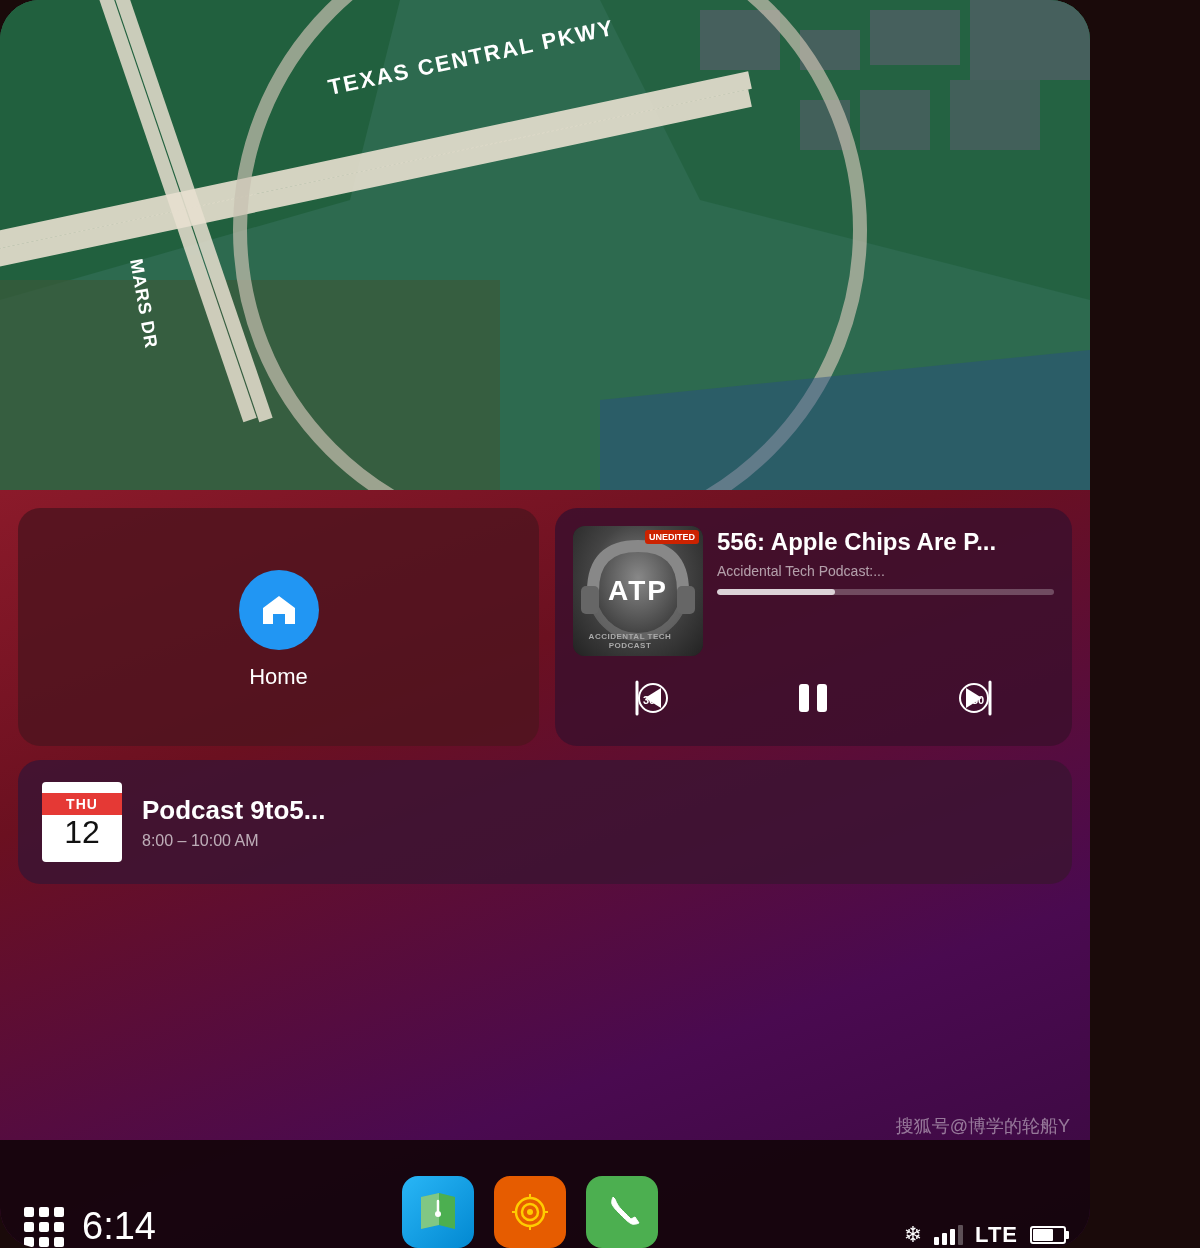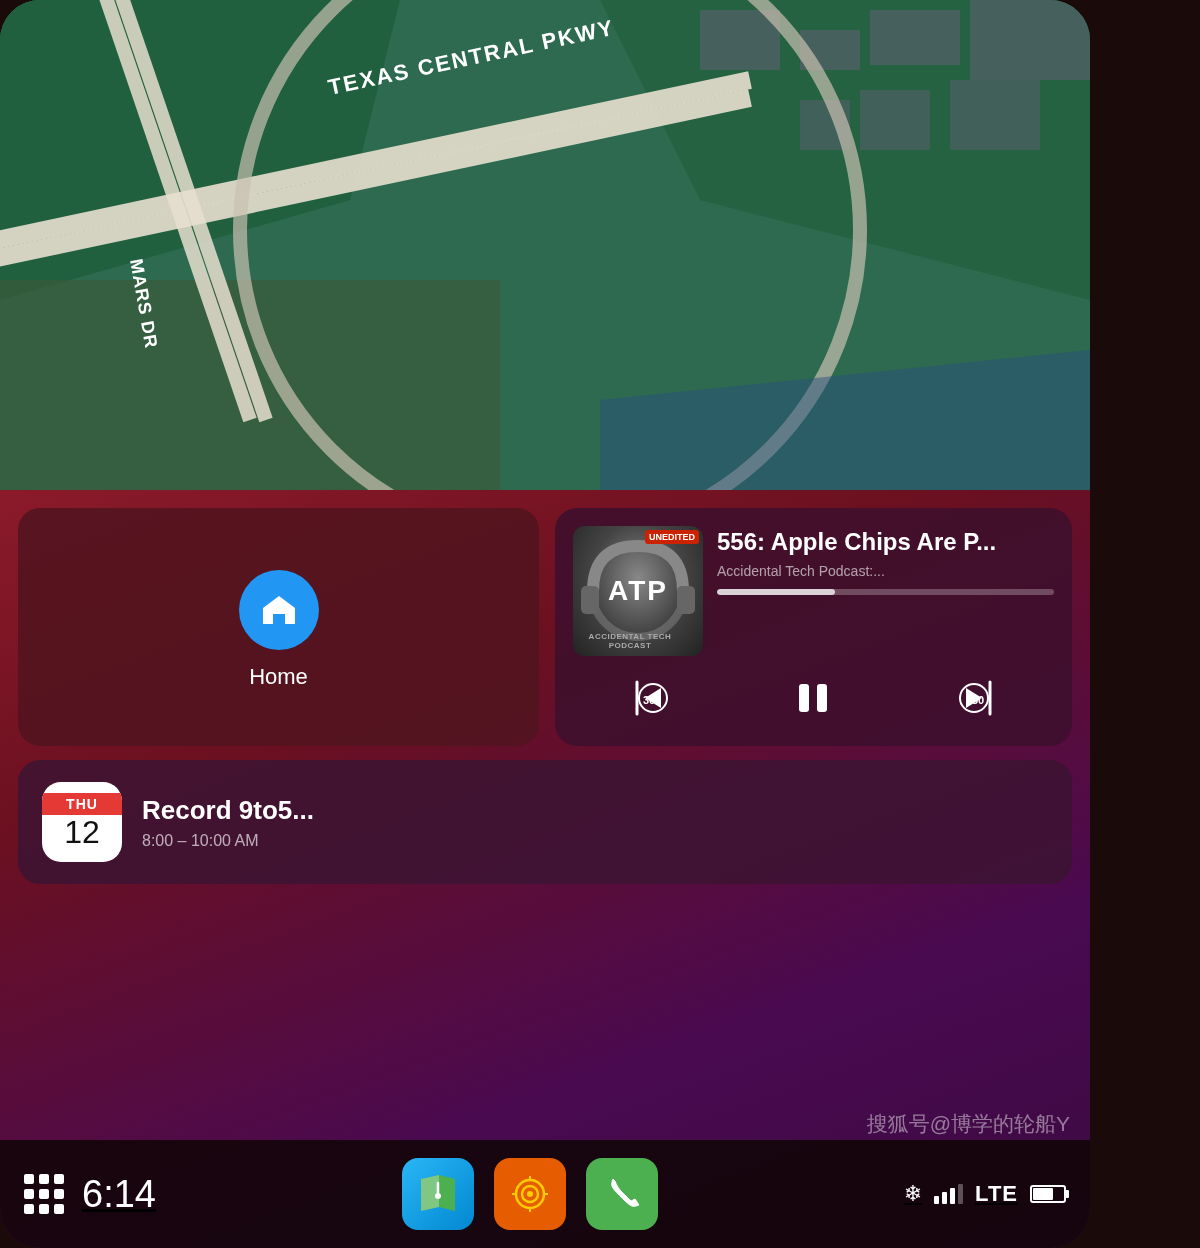--- a/index.html
+++ b/index.html
@@ -182,21 +182,21 @@
       border-radius: 22px;
       padding: 22px 24px;
       display: flex;
       align-items: center;
       gap: 20px;
       cursor: pointer;
     }
     .cal-icon {
       width: 80px;
       height: 80px;
-      border-radius: 19px;
+      border-radius: 4px;
       background: white;
       display: flex;
       flex-direction: column;
       align-items: center;
       justify-content: center;
       flex-shrink: 0;
       overflow: hidden;
     }
     .cal-top {
       width: 100%;
@@ -230,23 +230,22 @@
 
     
     .dock {
       position: absolute;
       bottom: 0;
       left: 0;
       right: 0;
       height: 108px;
       background: rgba(20,5,10,0.92);
       display: flex;
-      align-items: center;
+      align-items: flex-end;
       padding: 0 24px;
-      text-decoration: underline;
     }
     .dock-left {
       display: flex;
       align-items: center;
       gap: 18px;
       flex: 0 0 auto;
     }
     .dock-grid-icon {
       display: grid;
       grid-template-columns: repeat(3, 10px);
@@ -358,21 +357,21 @@
       border-radius: 50%;
       border: 8px solid rgba(150,150,150,0.4);
     }
 
     
     .watermark {
       position: absolute;
       bottom: 110px;
       right: 20px;
       color: rgba(255,255,255,0.45);
-      font-size: 21px;
+      font-size: 18px;
     }
   </style>
 </head>
 <body>
 
 <div class="map-section">
   <div class="map-bg">
     <svg class="map-svg" viewBox="0 0 1090 490" xmlns="http://www.w3.org/2000/svg">
 
       <rect width="1090" height="490" fill="#2d6a4f"></rect>
@@ -473,21 +472,21 @@
 
   </div>
 
   <div class="widget-row-2">
     <div class="calendar-widget">
       <div class="cal-icon">
         <div class="cal-top">THU</div>
         <div class="cal-day">12</div>
       </div>
       <div class="cal-details">
-        <div class="cal-event-name">Record 9to5...</div>
+        <div class="cal-event-name">Podcast 9to5...</div>
         <div class="cal-event-time">8:00 – 10:00 AM</div>
       </div>
     </div>
   </div>
 
   <div class="watermark">搜狐号@博学的轮船Y</div>
 
 </div>
 
 <div class="dock">

